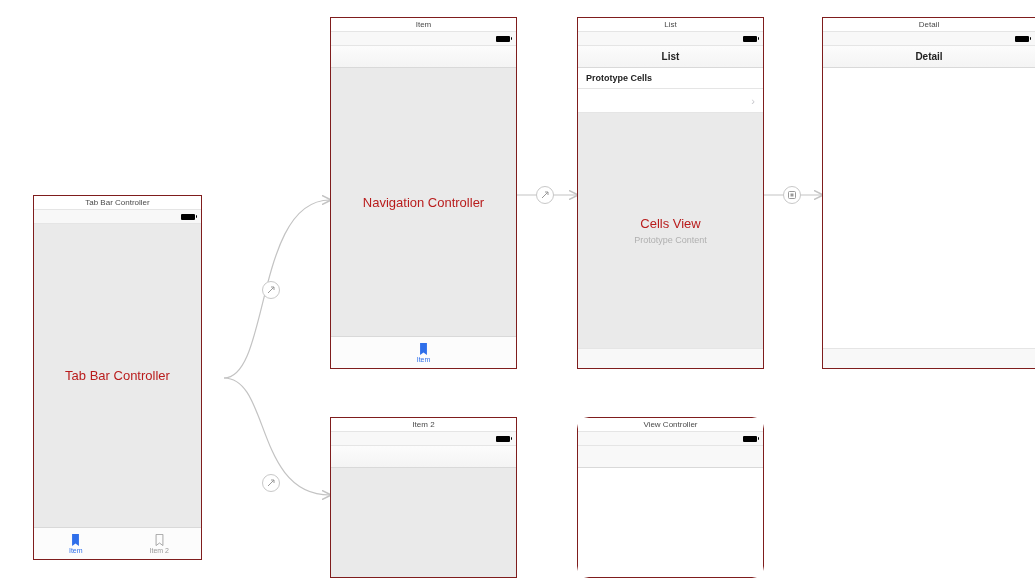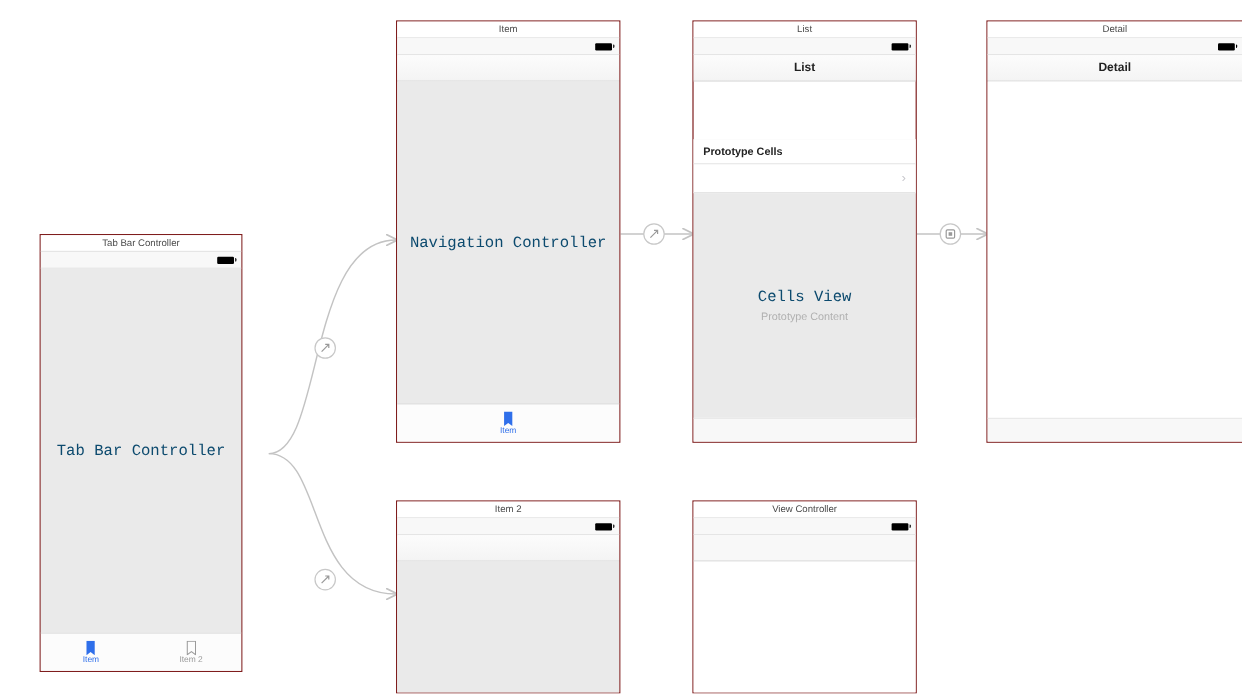--- a/index.html
+++ b/index.html
@@ -73,23 +73,22 @@
     flex: 1;
     background: #eaeaea;
     position: relative;
     display: flex;
     align-items: center;
     justify-content: center;
     flex-direction: column;
   }
   .placeholder-title {
     font-size: 13px;
-    color: #0c4a6e;
+    color: #b91c1c;
     font-weight: 500;
-    font-family: Liberation Mono, monospace;
   }
   .placeholder-sub {
     font-size: 9px;
     color: #b0b0b0;
     margin-top: 4px;
     text-align: center;
   }
   .tab-bar {
     height: 32px;
     background: #fcfcfc;
@@ -232,21 +231,21 @@
   </div>
 
   <div class="scene" style="left:577px; top:17px; width:187px; height:352px;">
     <div class="scene-title">List</div>
     <div class="status-bar">
       <span class="battery"></span>
     </div>
     <div class="nav-bar">
       <span>List</span>
     </div>
-    <div class="body-area" style="justify-content:flex-start;margin-top:48px;">
+    <div class="body-area" style="justify-content:flex-start;">
       <div class="section-header">Prototype Cells</div>
       <div class="proto-cell">
         <span class="disclosure">›</span>
       </div>
       <div style="flex:1; display:flex; flex-direction:column; align-items:center; justify-content:center;">
         <span class="placeholder-title">Cells View</span>
         <span class="placeholder-sub">Prototype Content</span>
       </div>
     </div>
     <div class="bottom-strip"></div>
@@ -266,21 +265,21 @@
 
   <div class="scene" style="left:330px; top:417px; width:187px; height:161px;">
     <div class="scene-title">Item 2</div>
     <div class="status-bar">
       <span class="battery"></span>
     </div>
     <div class="nav-bar"></div>
     <div class="body-area"></div>
   </div>
 
-  <div class="scene" style="left:577px; top:417px; width:187px; height:161px;">
+  <div class="scene" style="left:577px; top:417px; width:187px; height:161px;border-radius:12px;">
     <div class="scene-title">View Controller</div>
     <div class="status-bar">
       <span class="battery"></span>
     </div>
     <div class="nav-bar" style="background:#f8f8f8;"></div>
     <div class="body-area" style="background:#fff;"></div>
   </div>
 
   <div class="segue-badge" style="left:262px; top:281px;">
     <svg width="10" height="10" viewBox="0 0 10 10">

